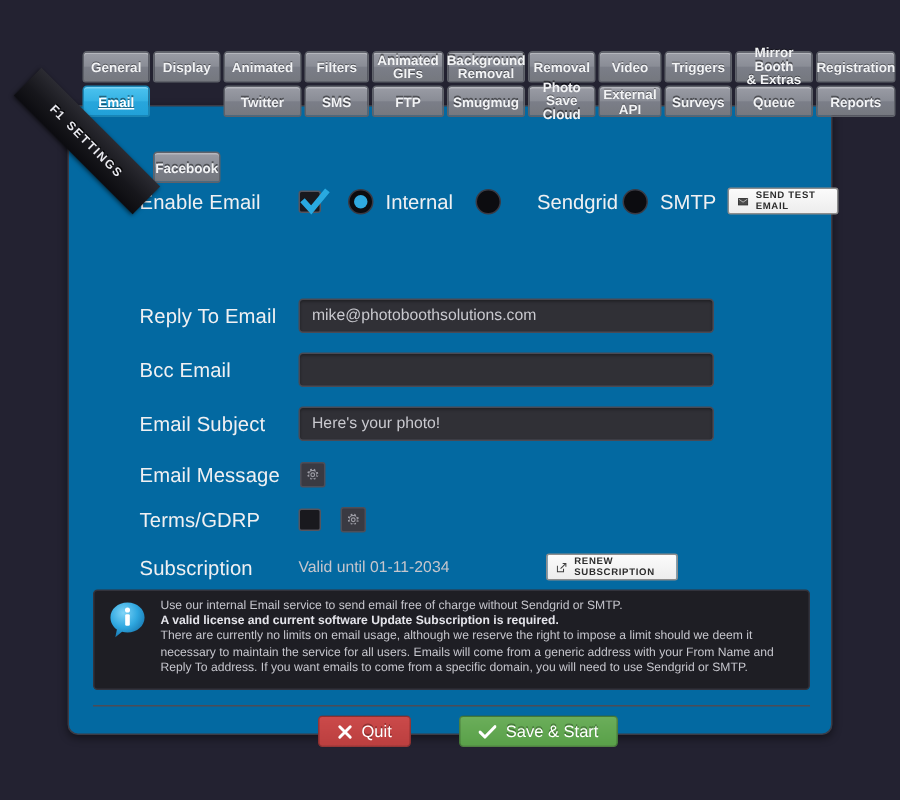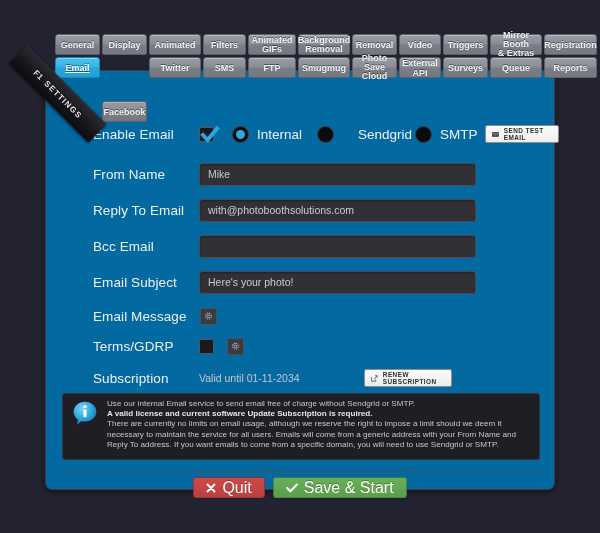--- a/index.html
+++ b/index.html
@@ -264,24 +264,25 @@
   }
   .action-btn {
     height: 21px;
     border-radius: 3px;
     box-sizing: border-box;
     display: flex;
     align-items: center;
     gap: 6px;
     padding: 0 12px;
     color: #ffffff;
-    font-size: 16px;
+    font-size: 11px;
     text-shadow: 0 -1px 0 rgba(0,0,0,0.3);
     cursor: pointer;
     border: 1px solid rgba(0,0,0,0.25);
+    margin-left: 24px;
   }
   #quit-button {
     background: linear-gradient(to bottom, #cb4a4a 0%, #bb3f3f 100%);
   }
   #save-start-button {
     background: linear-gradient(to bottom, #6bae5a 0%, #59a049 100%);
   }
 </style>
 </head>
 <body>
@@ -348,28 +349,24 @@
 
     <div class="light-btn" style="left:439px; width:74px;">
       <svg width="9" height="7" viewBox="0 0 14 10">
         <rect x="0.6" y="0.6" width="12.8" height="8.8" fill="#4a4a4a" stroke="#2d2d2d" stroke-width="1.2"></rect>
         <path d="M1 1.4 L7 5.6 L13 1.4" stroke="#dcdcdc" stroke-width="1" fill="none"></path>
       </svg>
       <span>SEND TEST EMAIL</span>
     </div>
   </div>
 
-  <div class="form-row" style="top:88px;">
-    <div class="row-label">From Name</div>
-    <div class="field">Mike</div>
-  </div>
 
   <div class="form-row" style="top:124px;">
     <div class="row-label">Reply To Email</div>
-    <div class="field">with@photoboothsolutions.com</div>
+    <div class="field">mike@photoboothsolutions.com</div>
   </div>
 
   <div class="form-row" style="top:196px;">
     <div class="row-label">Email Subject</div>
     <div class="field">Here's your photo!</div>
   </div>
 
   <div class="form-row" style="top:160px;">
     <div class="row-label">Bcc Email</div>
     <div class="field"></div>

